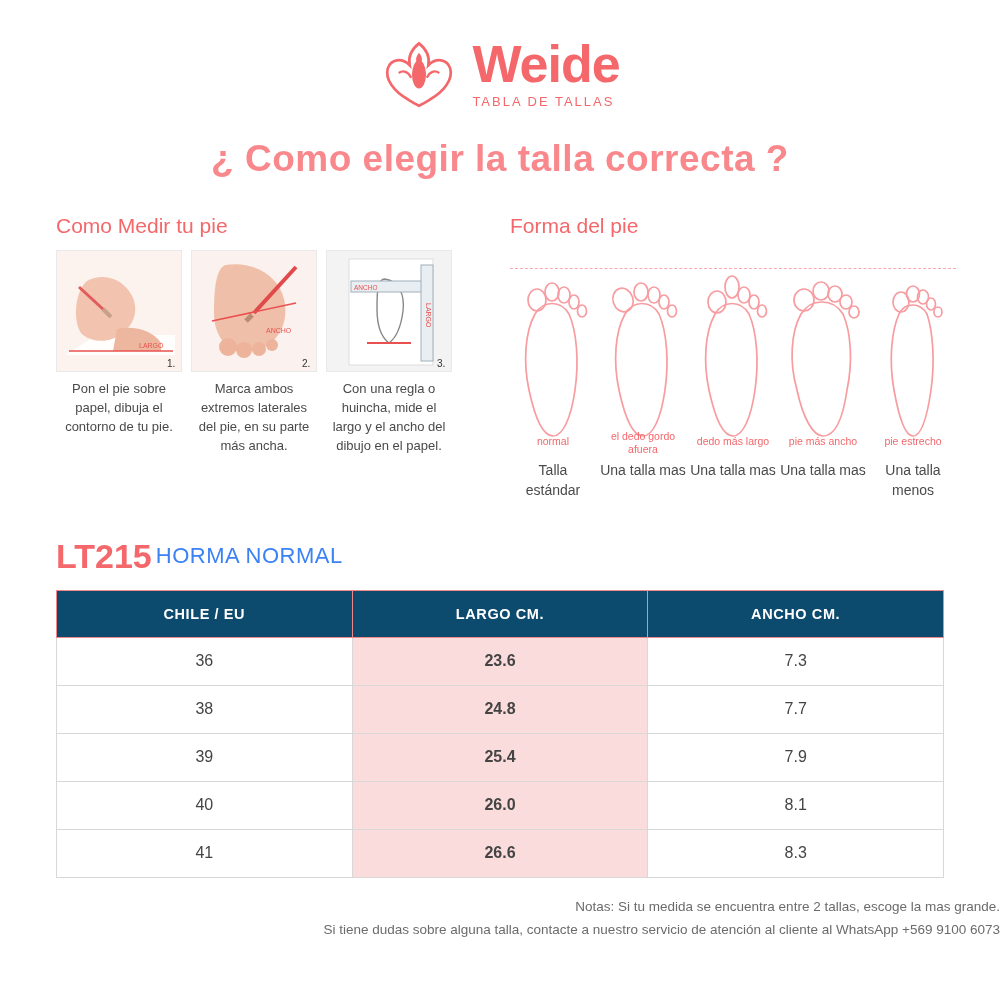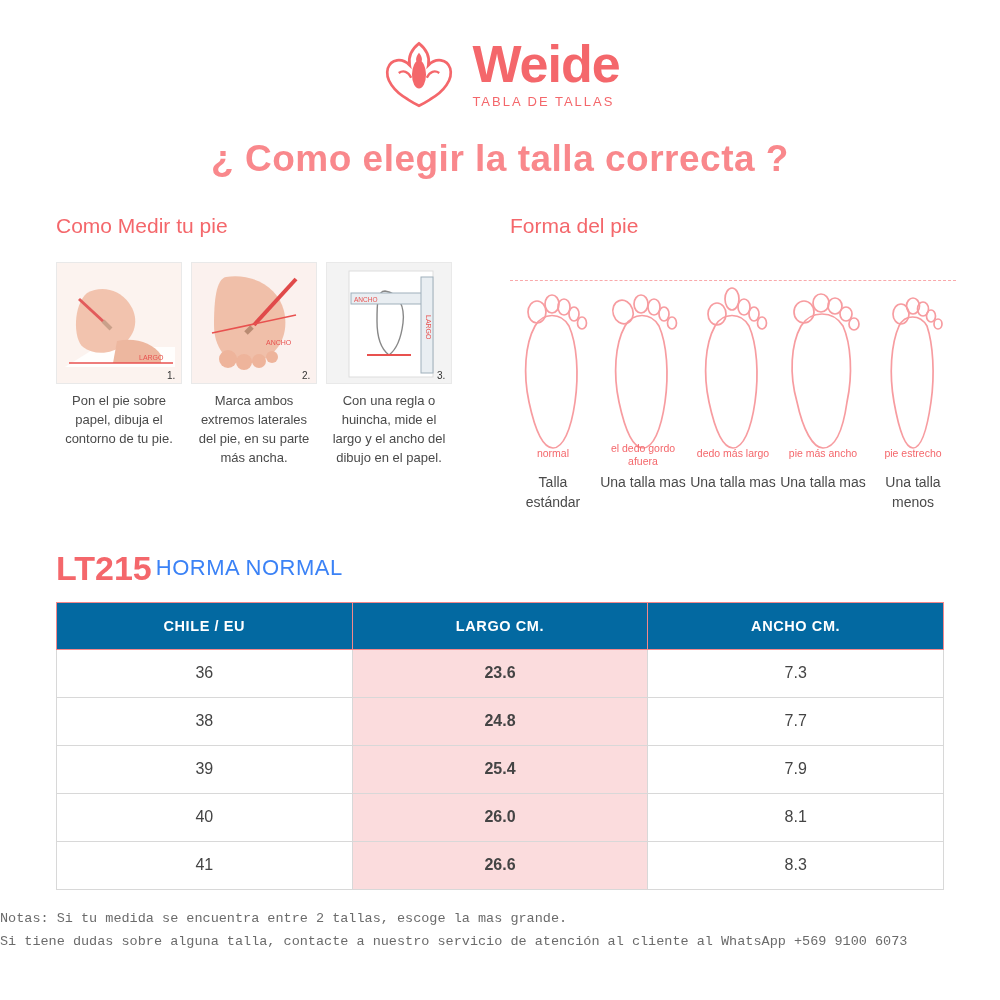--- a/index.html
+++ b/index.html
@@ -63,21 +63,21 @@
     display: flex;
     margin-top: 34px;
     padding: 0 56px;
     box-sizing: border-box;
   }
   .col-left { width: 400px; }
   .col-right { flex: 1; padding-left: 58px;}
   .section-title {
     font-size: 21px;
     color: #f4676b;
-    margin-bottom: 24px;
+    margin-bottom: 12px;
   }
 
   
   .steps {
     display: flex;
     gap: 9px;
   }
   .step { width: 126px; }
   .step-img {
     width: 126px;
@@ -157,21 +157,21 @@
   }
 
   
   table {
     margin: 14px 56px 0 56px;
     width: 888px;
     border-collapse: collapse;
     table-layout: fixed;
   }
   thead th {
-    background: #0369a1;
+    background: #0c4a6e;
     color: #fff;
     font-size: 14.5px;
     font-weight: bold;
     letter-spacing: 0.6px;
     height: 44px;
     border: 1px solid #f4878a;
   }
   tbody td {
     height: 45px;
     text-align: center;
@@ -179,26 +179,25 @@
     color: #444;
     border: 1px solid #d8d8d8;
   }
   tbody td.mid {
     background: #fbdcdd;
     font-weight: bold;
   }
 
   
   .notes {
-    text-align: left;
+    text-align: right;
     margin-top: 18px;
     font-size: 13.5px;
     color: #6b6b6b;
     line-height: 1.7;
-    font-family: Liberation Mono, monospace;
   }
 </style>
 </head>
 <body>
 
 <div class="brand">
   <div class="brand-mark">
     <svg viewBox="0 0 100 100" width="78" height="78">
       <g fill="none" stroke="#f4676b" stroke-width="3.4">
         <path d="M50 12 C40 20 36 30 38 40 C28 30 14 32 10 44 C6 58 18 74 36 84 C44 89 50 92 50 92 C50 92 56 89 64 84 C82 74 94 58 90 44 C86 32 72 30 62 40 C64 30 60 20 50 12 Z"></path>

